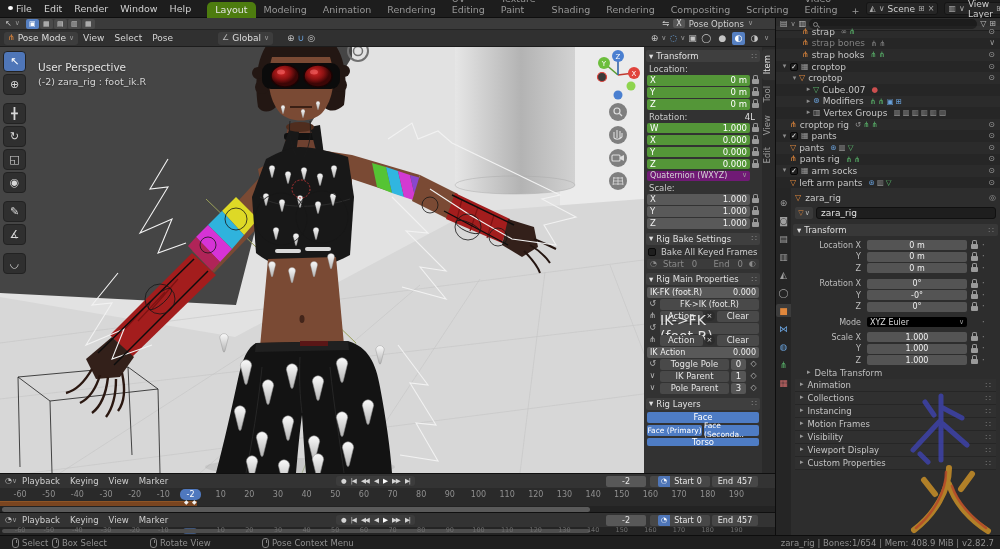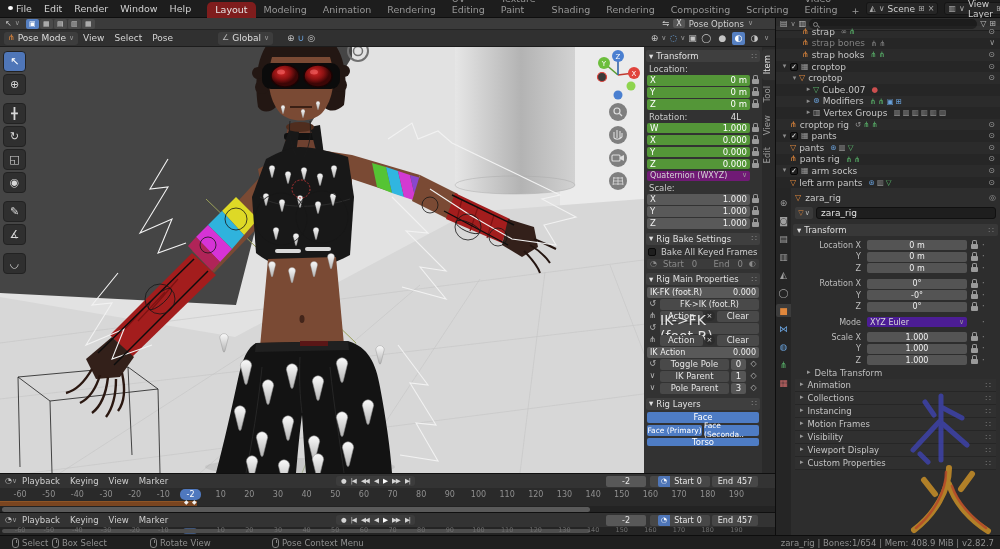--- a/index.html
+++ b/index.html
@@ -9,21 +9,21 @@
 .row{display:flex;align-items:center}
 .i{display:inline-flex;align-items:center;justify-content:center;font-style:normal;line-height:1}
 
 
 #topbar{position:absolute;left:0;top:0;width:1000px;height:18px;background:#1d1d1d;display:flex;align-items:center;border-bottom:1px solid #0e0e0e}
 #blender-logo{width:12px;height:12px;margin:0 5px 0 5px;border-radius:50%;background:#ff7f2a;position:relative}
 #blender-logo::after{content:"";position:absolute;left:3px;top:3px;width:5px;height:4px;border-radius:50%;background:#fff}
 .menu{padding:0 6px;color:#d2d2d2;font-size:9.5px}
 .tabs{display:flex;align-items:flex-end;height:18px;margin-left:10px}
 .tab{padding:2px 8px 3px;color:#979797;font-size:9.5px;border-radius:5px 5px 0 0}
-.tab.active{background:#7f1d1d;color:#e4e4e4}
+.tab.active{background:#4d7c0f;color:#e4e4e4}
 .tab-add{padding:2px 6px;color:#9a9a9a}
 #topbar-right{margin-left:auto;display:flex;gap:6px;margin-right:6px}
 .idwidget{display:flex;align-items:center;background:#262626;border:1px solid #151515;border-radius:3px;height:13px;padding:0 3px;gap:3px;font-size:9px;color:#cfcfcf}
 .idwidget .i{font-size:8px;color:#a9a9a9}
 
 
 #toolrow{position:absolute;left:0;top:18px;width:775px;height:12px;background:#3b3b3b;display:flex;align-items:center;border-bottom:1px solid #242424}
 .tmode{width:13px;height:10px;background:#4a4a4a;border-radius:2px;margin-right:1px;font-size:7px;color:#cfcfcf;display:flex;align-items:center;justify-content:center}
 .tmode.on{background:#5680c2;color:#fff}
 #toolrow-right{margin-left:auto;display:flex;align-items:center;gap:4px;margin-right:22px;font-size:8.5px;color:#cfcfcf}
@@ -93,21 +93,21 @@
 .ptab.on{background:#3c3c3c;border-radius:2px 0 0 2px}
 #pbody{position:absolute;left:15px;top:0;width:209px;height:347px;padding:3px 4px}
 .pcrumb{display:flex;align-items:center;gap:4px;height:13px;font-size:9px;color:#cccccc}
 .pname{display:flex;align-items:center;gap:3px;height:14px;margin:2px 0 4px}
 .pname .box{width:18px;height:12px;background:#3a3a3a;border-radius:2px;display:flex;align-items:center;justify-content:center;gap:1px;font-size:7px;color:#bbb}
 .pname .inp{flex:1;height:12px;background:#1e1e1e;border:1px solid #101010;border-radius:3px;display:flex;align-items:center;padding:0 4px;font-size:9px;color:#e2e2e2}
 .psec-h{height:12px;display:flex;align-items:center;gap:3px;background:#383838;border-radius:2px;margin:2px -2px;padding:0 4px;color:#dddddd;font-size:8.5px}
 .prow{display:flex;align-items:center;height:10.2px;margin-bottom:1.3px}
 .prow .lab{width:72px;text-align:right;padding-right:6px;font-size:8px;color:#bdbdbd}
 .prow .pf{width:100px;height:10px;background:#545454;border-radius:2px;display:flex;align-items:center;justify-content:center;font-size:8px;color:#f0f0f0}
-.prow .pf.dd{background:#4c1d95;justify-content:flex-start;padding:0 3px;color:#d8d8d8}
+.prow .pf.dd{background:#000000;justify-content:flex-start;padding:0 3px;color:#d8d8d8}
 .prow .pf.dd .ar{margin-left:auto;font-size:7px;color:#999}
 .prow .lk{margin-left:4px}
 .prow .dot{margin-left:4px;color:#8f8f8f;font-size:8px}
 .pcollapse{height:13px;display:flex;align-items:center;gap:4px;background:#303030;border-bottom:1px solid #262626;padding:0 5px;color:#c4c4c4;font-size:8.5px}
 .pcollapse .grip{margin-left:auto;color:#7d7d7d}
 .psub{height:12px;display:flex;align-items:center;gap:4px;padding:0 5px 0 12px;color:#bfbfbf;font-size:8.5px}
 
 
 .tlwrap{position:absolute;left:0;width:775px;background:#282828;border-top:1px solid #101010}
 #tl1{top:473px;height:39px}
@@ -414,20 +414,24 @@
         <circle cx="468" cy="180" r="13"></circle>
           <ellipse cx="468" cy="180" rx="13" ry="4.5" transform="rotate(24 468 180)"></ellipse>
         <circle cx="498" cy="190" r="9"></circle>
           <circle cx="430" cy="158" r="8"></circle>
         <circle cx="281" cy="172" r="26" stroke-width=".9"></circle>
           <circle cx="322" cy="170" r="26" stroke-width=".9"></circle>
       </g>
       <circle cx="301" cy="142" r="9" stroke="#b23434" stroke-width="1" fill="none" stroke-dasharray="2 1.5"></circle>
     </svg>
 
+    <div id="vp-overlay-text">
+      <div>User Perspective</div>
+      <div class="l2">(-2) zara_rig : foot_ik.R</div>
+    </div>
 
     <div id="vp-toolbar">
       <div class="vtool on">
           <span class="i">↖</span>
         </div>
       <div class="vtool">
           <span class="i">⊕</span>
         </div>
       <div class="vgap"></div>
       <div class="vtool">
@@ -514,21 +518,21 @@
       </div>
     <div class="np-row">
         <div class="fld green">
           <span>Z</span>
           <span class="v">0 m</span>
         </div>
         <span class="lock"></span>
       </div>
     <div class="np-lab row">
         <span>Rotation:</span>
-        <span style="margin-left:auto;margin-right:18px;color:#e0e0e0">4L</span>
+        <span style="margin-left:auto;margin-right:4px;color:#e0e0e0">4L</span>
       </div>
     <div class="np-row">
         <div class="fld green">
           <span>W</span>
           <span class="v">1.000</span>
         </div>
         <span class="lock"></span>
       </div>
     <div class="np-row">
         <div class="fld green">
@@ -1126,20 +1130,20 @@
         <span>Select</span>
       </span>
     <span class="hint" style="left:52px">
         <span class="mouse"></span>
         <span>Box Select</span>
       </span>
     <span class="hint" style="left:150px">
         <span class="mouse"></span>
         <span>Rotate View</span>
       </span>
-    <span class="hint" style="left:272px">
+    <span class="hint" style="left:262px">
         <span class="mouse"></span>
         <span>Pose Context Menu</span>
       </span>
     <span id="status-info">zara_rig | Bones:1/654  | Mem: 408.9 MiB | v2.82.7</span>
   </div>
 
 </div>
 
 </body></html>

